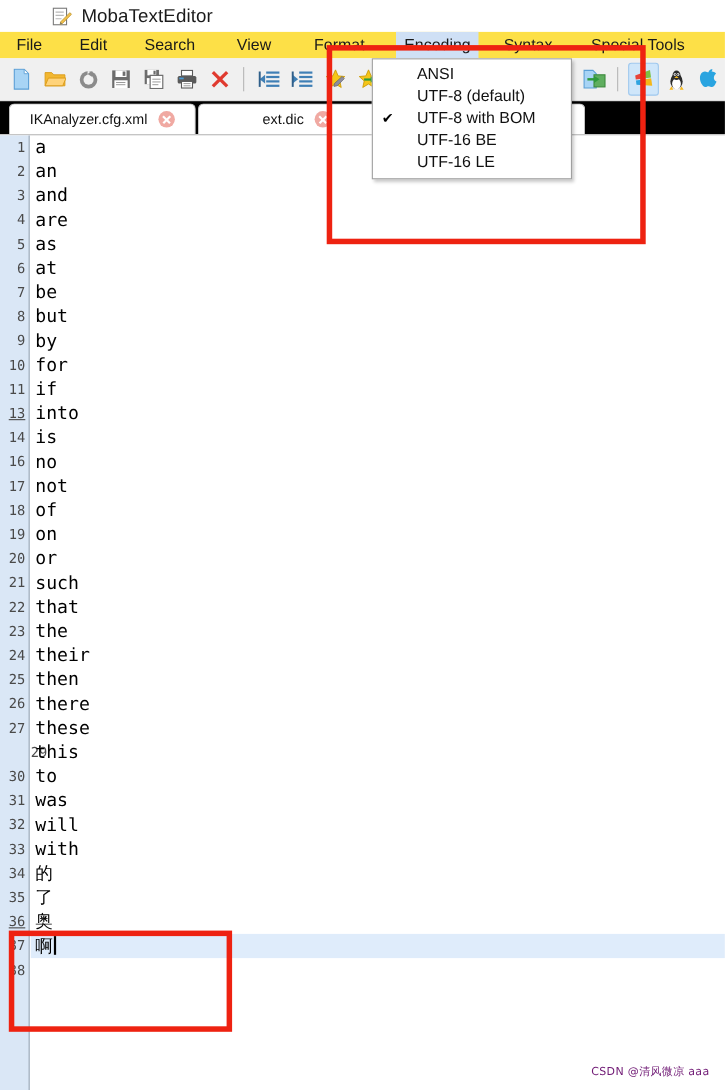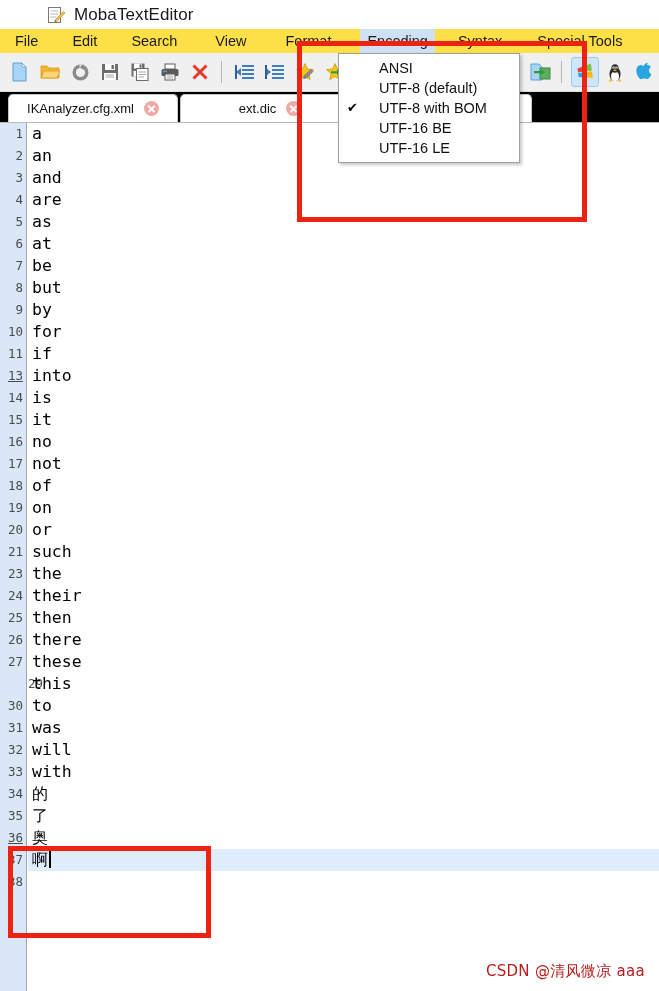--- a/index.html
+++ b/index.html
@@ -153,21 +153,21 @@
   .annot {
     position: absolute; border: 5px solid #ee2211; background: transparent;
     z-index: 60; pointer-events: none;
   }
   .annot-top    { left: 297px; top: 41px;  width: 290px; height: 181px; }
   .annot-bottom { left: 8px;   top: 846px; width: 203px; height: 92px; }
 
   
   .watermark {
     position: absolute; right: 14px; bottom: 10px;
-    font-size: 15px; color: #b91c1c; letter-spacing: .3px;
+    font-size: 10px; color: #701a75; letter-spacing: .3px;
     font-family: "DejaVu Sans", sans-serif;
     z-index: 5;
   }
 </style>
 </head>
 <body>
 
 <div id="app">
 
   <div class="titlebar">
@@ -419,24 +419,20 @@
         </div>
         <div class="row">
           <div class="lineno" style="position: absolute; left: -28px; right: auto; width: 23px; text-decoration: underline;">13</div>
           <div class="linetext">into</div>
         </div>
         <div class="row">
           <div class="lineno" style="position: absolute; left: -28px; right: auto; width: 23px;">14</div>
           <div class="linetext">is</div>
         </div>
         <div class="row">
-          <div class="lineno" style="position: absolute; left: -28px; right: auto; width: 23px;">15</div>
-          <div class="linetext">it</div>
-        </div>
-        <div class="row">
           <div class="lineno" style="position: absolute; left: -28px; right: auto; width: 23px;">16</div>
           <div class="linetext">no</div>
         </div>
         <div class="row">
           <div class="lineno" style="position: absolute; left: -28px; right: auto; width: 23px;">17</div>
           <div class="linetext">not</div>
         </div>
         <div class="row">
           <div class="lineno" style="position: absolute; left: -28px; right: auto; width: 23px;">18</div>
           <div class="linetext">of</div>
@@ -445,20 +441,24 @@
           <div class="lineno" style="position: absolute; left: -28px; right: auto; width: 23px;">19</div>
           <div class="linetext">on</div>
         </div>
         <div class="row">
           <div class="lineno" style="position: absolute; left: -28px; right: auto; width: 23px;">20</div>
           <div class="linetext">or</div>
         </div>
         <div class="row">
           <div class="lineno" style="position: absolute; left: -28px; right: auto; width: 23px;">21</div>
           <div class="linetext">such</div>
+        </div>
+        <div class="row">
+          <div class="lineno" style="position: absolute; left: -28px; right: auto; width: 23px;">22</div>
+          <div class="linetext">that</div>
         </div>
         <div class="row">
           <div class="lineno" style="position: absolute; left: -28px; right: auto; width: 23px;">23</div>
           <div class="linetext">the</div>
         </div>
         <div class="row">
           <div class="lineno" style="position: absolute; left: -28px; right: auto; width: 23px;">24</div>
           <div class="linetext">their</div>
         </div>
         <div class="row">

